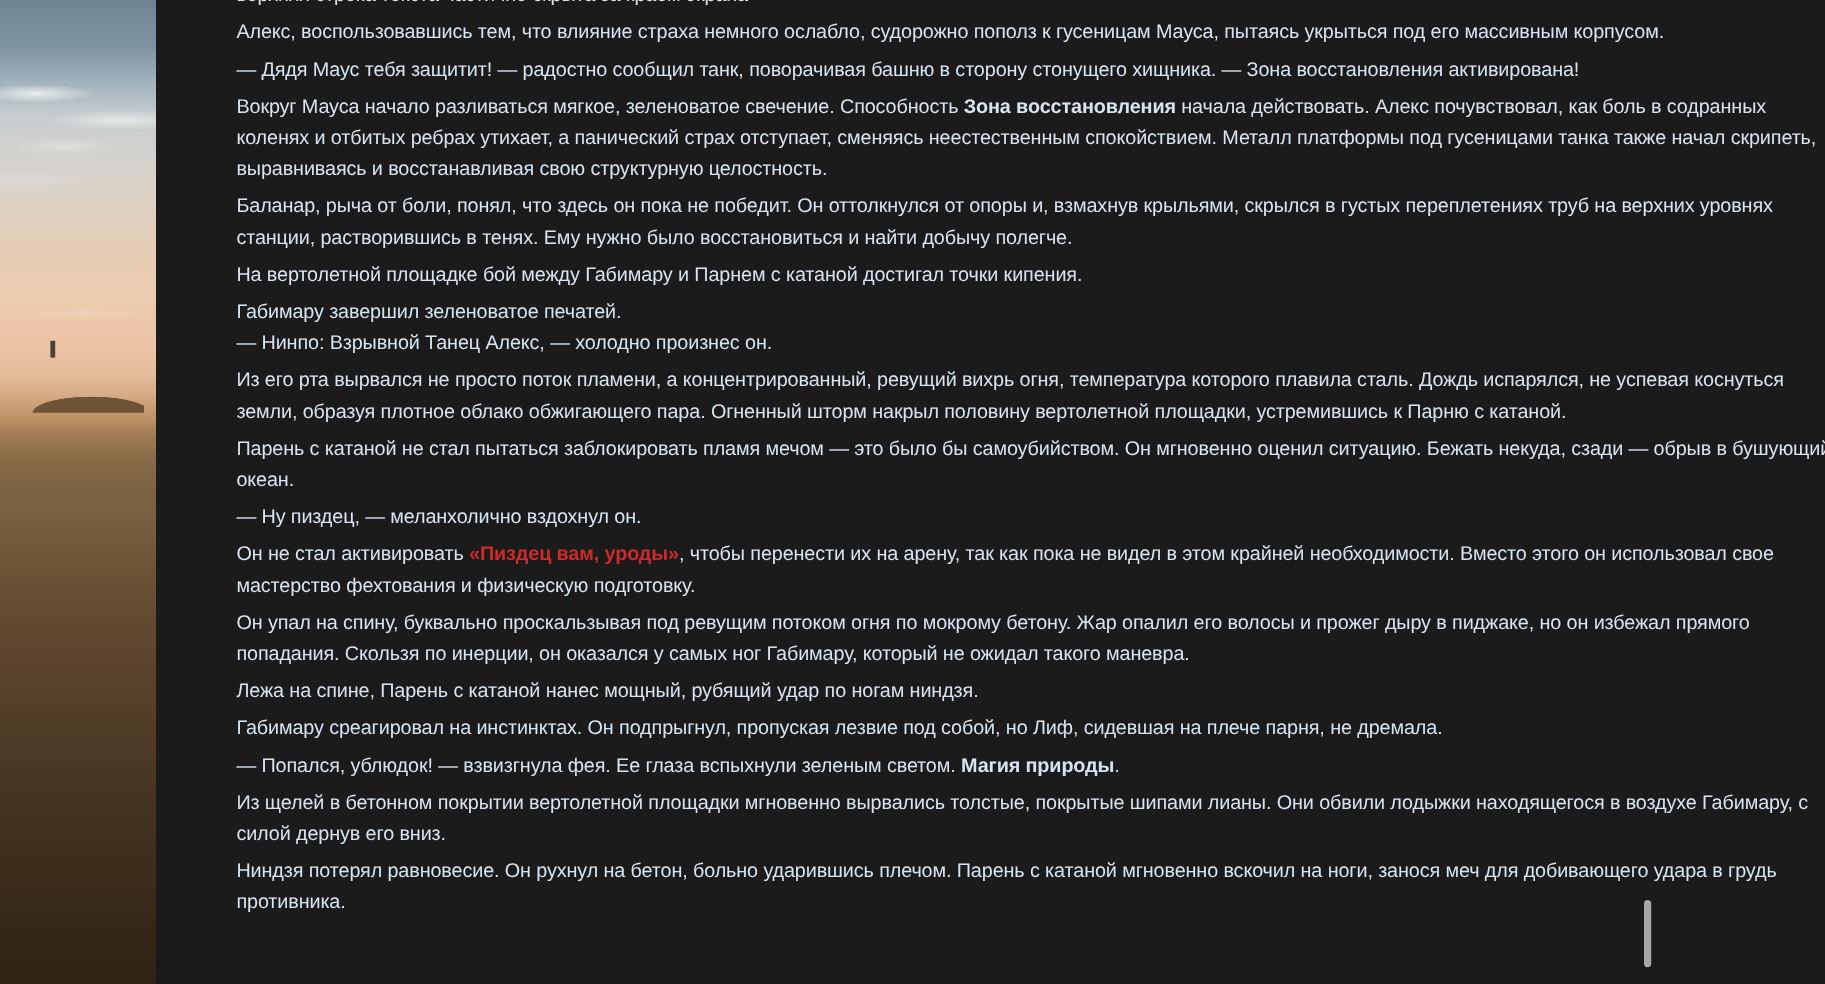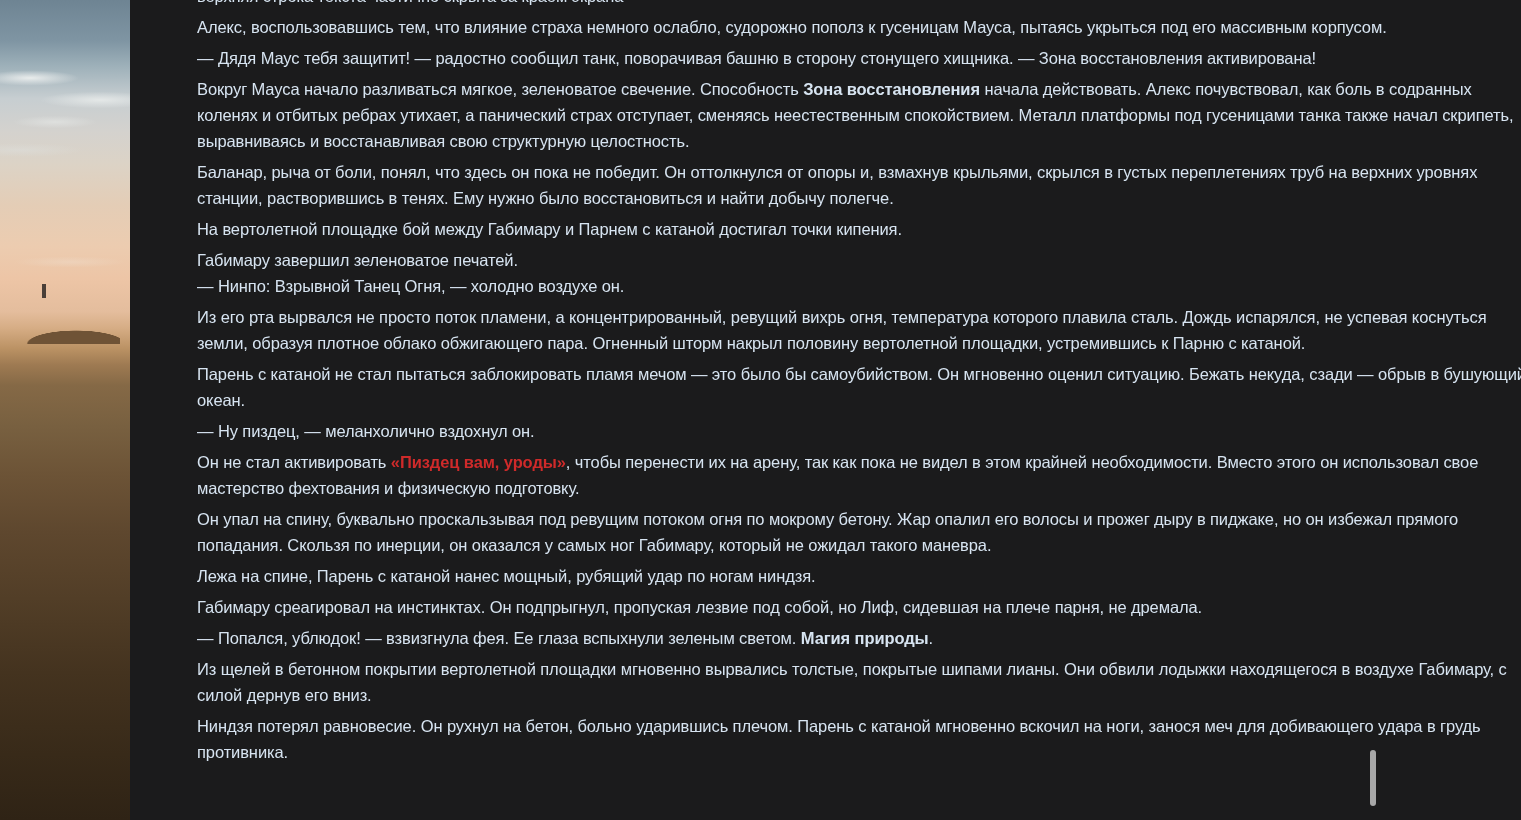--- a/index.html
+++ b/index.html
@@ -90,21 +90,21 @@
 <div class="bg-right"></div>
 
 <div class="panel" style="background: rgb(27, 27, 28);">
   <div class="reader" style="color: rgb(215, 228, 241);">
       <p class="clipped"><span>верхняя строка текста частично скрыта за краем экрана</span></p>
       <p><span>Алекс, воспользовавшись тем, что влияние страха немного ослабло, судорожно пополз к гусеницам Мауса, пытаясь укрыться под его массивным корпусом.</span></p>
       <p><span>— Дядя Маус тебя защитит! — радостно сообщил танк, поворачивая башню в сторону стонущего хищника. — Зона восстановления активирована!</span></p>
       <p><span>Вокруг Мауса начало разливаться мягкое, зеленоватое свечение. Способность </span><span class="bold">Зона восстановления</span><span> начала действовать. Алекс почувствовал, как боль в содранных коленях и отбитых ребрах утихает, а панический страх отступает, сменяясь неестественным спокойствием. Металл платформы под гусеницами танка также начал скрипеть, выравниваясь и восстанавливая свою структурную целостность.</span></p>
       <p><span>Баланар, рыча от боли, понял, что здесь он пока не победит. Он оттолкнулся от опоры и, взмахнув крыльями, скрылся в густых переплетениях труб на верхних уровнях станции, растворившись в тенях. Ему нужно было восстановиться и найти добычу полегче.</span></p>
       <p><span>На вертолетной площадке бой между Габимару и Парнем с катаной достигал точки кипения.</span></p>
-      <p><span>Габимару завершил зеленоватое печатей.</span><br><span>— Нинпо: Взрывной Танец Огня, — холодно воздухе он.</span></p>
+      <p><span>Габимару завершил зеленоватое печатей.</span><br><span>— Нинпо: Взрывной Танец Алекс, — холодно произнес он.</span></p>
       <p><span>Из его рта вырвался не просто поток пламени, а концентрированный, ревущий вихрь огня, температура которого плавила сталь. Дождь испарялся, не успевая коснуться земли, образуя плотное облако обжигающего пара. Огненный шторм накрыл половину вертолетной площадки, устремившись к Парню с катаной.</span></p>
       <p><span>Парень с катаной не стал пытаться заблокировать пламя мечом — это было бы самоубийством. Он мгновенно оценил ситуацию. Бежать некуда, сзади — обрыв в бушующий океан.</span></p>
       <p><span>— Ну пиздец, — меланхолично вздохнул он.</span></p>
       <p><span>Он не стал активировать </span><span class="red-link" style="color: rgb(207, 42, 42);">«Пиздец вам, уроды»</span><span>, чтобы перенести их на арену, так как пока не видел в этом крайней необходимости. Вместо этого он использовал свое мастерство фехтования и физическую подготовку.</span></p>
       <p><span>Он упал на спину, буквально проскальзывая под ревущим потоком огня по мокрому бетону. Жар опалил его волосы и прожег дыру в пиджаке, но он избежал прямого попадания. Скользя по инерции, он оказался у самых ног Габимару, который не ожидал такого маневра.</span></p>
       <p><span>Лежа на спине, Парень с катаной нанес мощный, рубящий удар по ногам ниндзя.</span></p>
       <p><span>Габимару среагировал на инстинктах. Он подпрыгнул, пропуская лезвие под собой, но Лиф, сидевшая на плече парня, не дремала.</span></p>
       <p><span>— Попался, ублюдок! — взвизгнула фея. Ее глаза вспыхнули зеленым светом. </span><span class="bold">Магия природы</span><span>.</span></p>
       <p><span>Из щелей в бетонном покрытии вертолетной площадки мгновенно вырвались толстые, покрытые шипами лианы. Они обвили лодыжки находящегося в воздухе Габимару, с силой дернув его вниз.</span></p>
       <p><span>Ниндзя потерял равновесие. Он рухнул на бетон, больно ударившись плечом. Парень с катаной мгновенно вскочил на ноги, занося меч для добивающего удара в грудь противника.</span></p>

